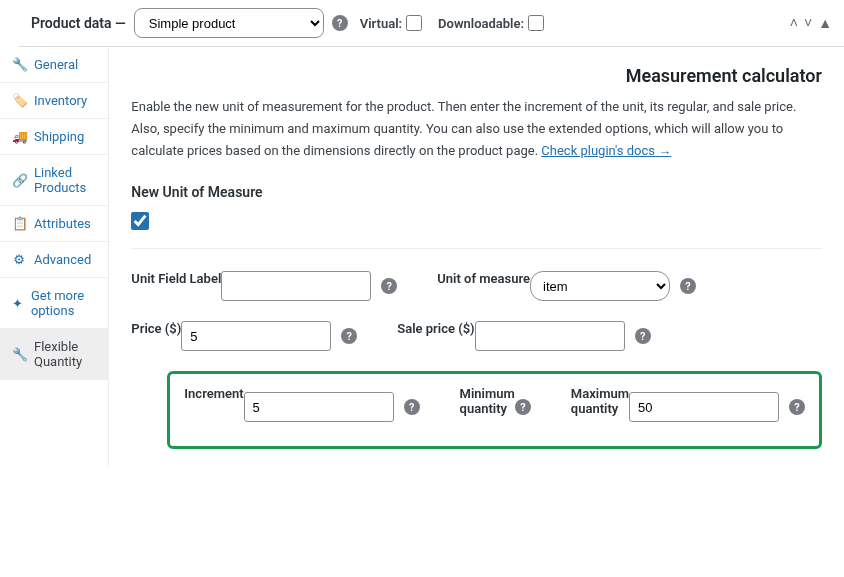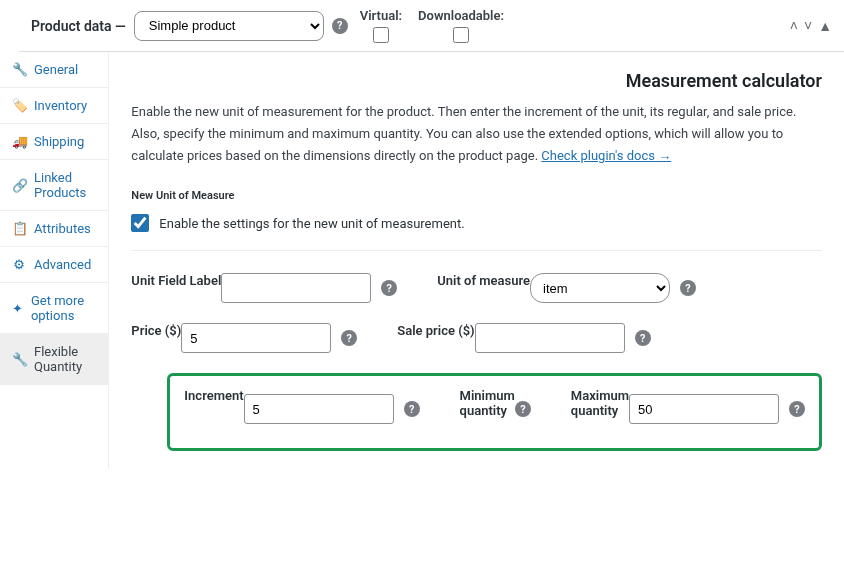--- a/index.html
+++ b/index.html
@@ -43,21 +43,21 @@
       font-weight: 600;
     }
     .header-checks {
       display: flex;
       gap: 16px;
       margin-left: 4px;
       align-items: center;
       font-size: 13px;
       color: #3c434a;
     }
-    .header-checks label { display: flex; align-items: center; gap: 4px; font-weight: 600; flex-direction: column;}
+    .header-checks label { display: flex; align-items: center; gap: 4px; font-weight: 600;}
     .header-checks input[type=checkbox] {
       width: 16px; height: 16px;
       border: 2px solid #75797d;
       border-radius: 2px;
     }
     .spacer { flex: 1; }
     .header-arrows { display: flex; gap: 6px; align-items: center; color: #646970; }
     .arrow { font-size: 14px; cursor: pointer; }
     .panel-body { display: flex; }
     .sidebar {
@@ -99,21 +99,21 @@
     }
     .desc {
       font-size: 13px;
       line-height: 1.7;
       color: #3c434a;
       margin-bottom: 22px;
     }
     .desc a { color: #2271b1; text-decoration: underline; }
     .section-title {
       font-weight: 600;
-      font-size: 11px;
+      font-size: 14px;
       margin-bottom: 12px;
     }
     .enable-row {
       display: flex;
       align-items: center;
       gap: 10px;
       margin-bottom: 22px;
       padding-bottom: 18px;
       border-bottom: 1px solid #eee;
     }
@@ -234,21 +234,20 @@
   <div class="content">
     <h2>Measurement calculator</h2>
     <p class="desc">
       <span>Enable the new unit of measurement for the product. Then enter the increment of the unit, its regular, and sale price. Also, specify the minimum and maximum quantity. You can also use the extended options, which will allow you to calculate prices based on the dimensions directly on the product page. </span>
       <a href="#">Check plugin's docs →</a>
     </p>
 
     <div class="section-title">New Unit of Measure</div>
     <div class="enable-row">
       <input type="checkbox" checked="" style="">
-      <span>Enable the settings for the new unit of measurement.</span>
     </div>
 
     <div class="form-row">
       <div class="field">
         <div class="field-label">Unit Field Label</div>
         <div class="input-wrap">
           <input type="text" class="txt" value="" style="">
           <span class="help-circle">?</span>
         </div>
       </div>

